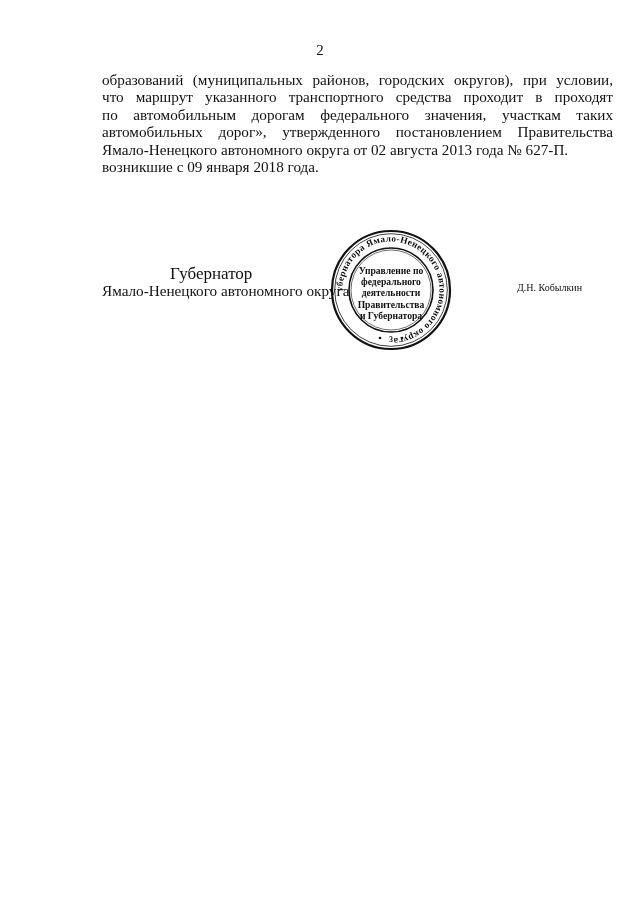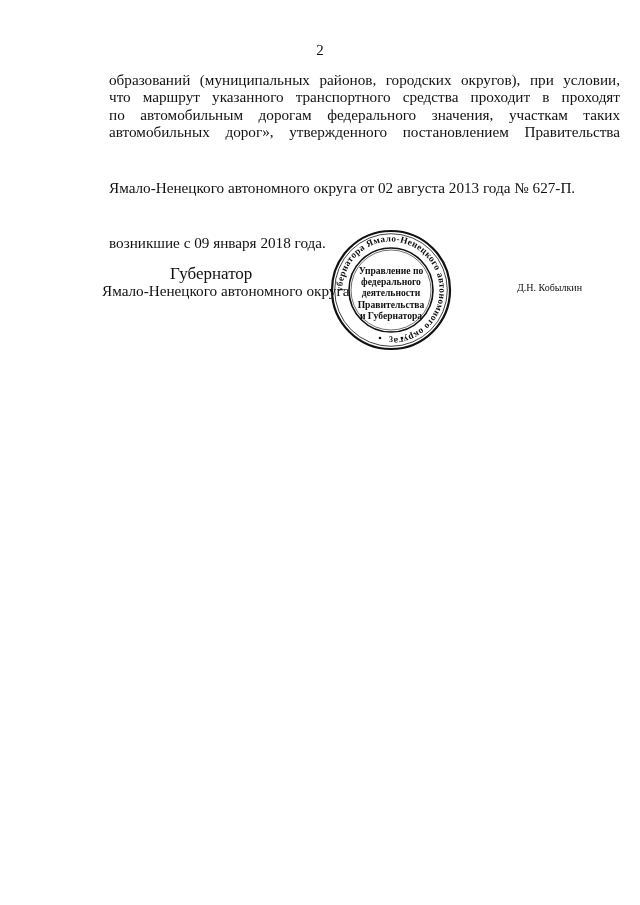--- a/index.html
+++ b/index.html
@@ -19,38 +19,37 @@
       position: absolute;
       top: 42px;
       left: 0;
       width: 640px;
       text-align: center;
       font-size: 15px;
     }
     .body-text {
       position: absolute;
       top: 71px;
-      left: 109px;
+      left: 102px;
       width: 511px;
       font-size: 15.2px;
       line-height: 17.4px;
     }
     .para {
       margin: 0;
       text-align: justify;
       text-align-last: left;
     }
     .para .line {
       display: block;
       text-align: justify;
       text-align-last: justify;
     }
     .para .line.last {
       text-align-last: left;
-      margin-top: 38px;
     }
     .para.indent .line.first {
       text-indent: 38px;
     }
     .sig-title {
       position: absolute;
       top: 264px;
       left: 170px;
       font-size: 17px;
     }

